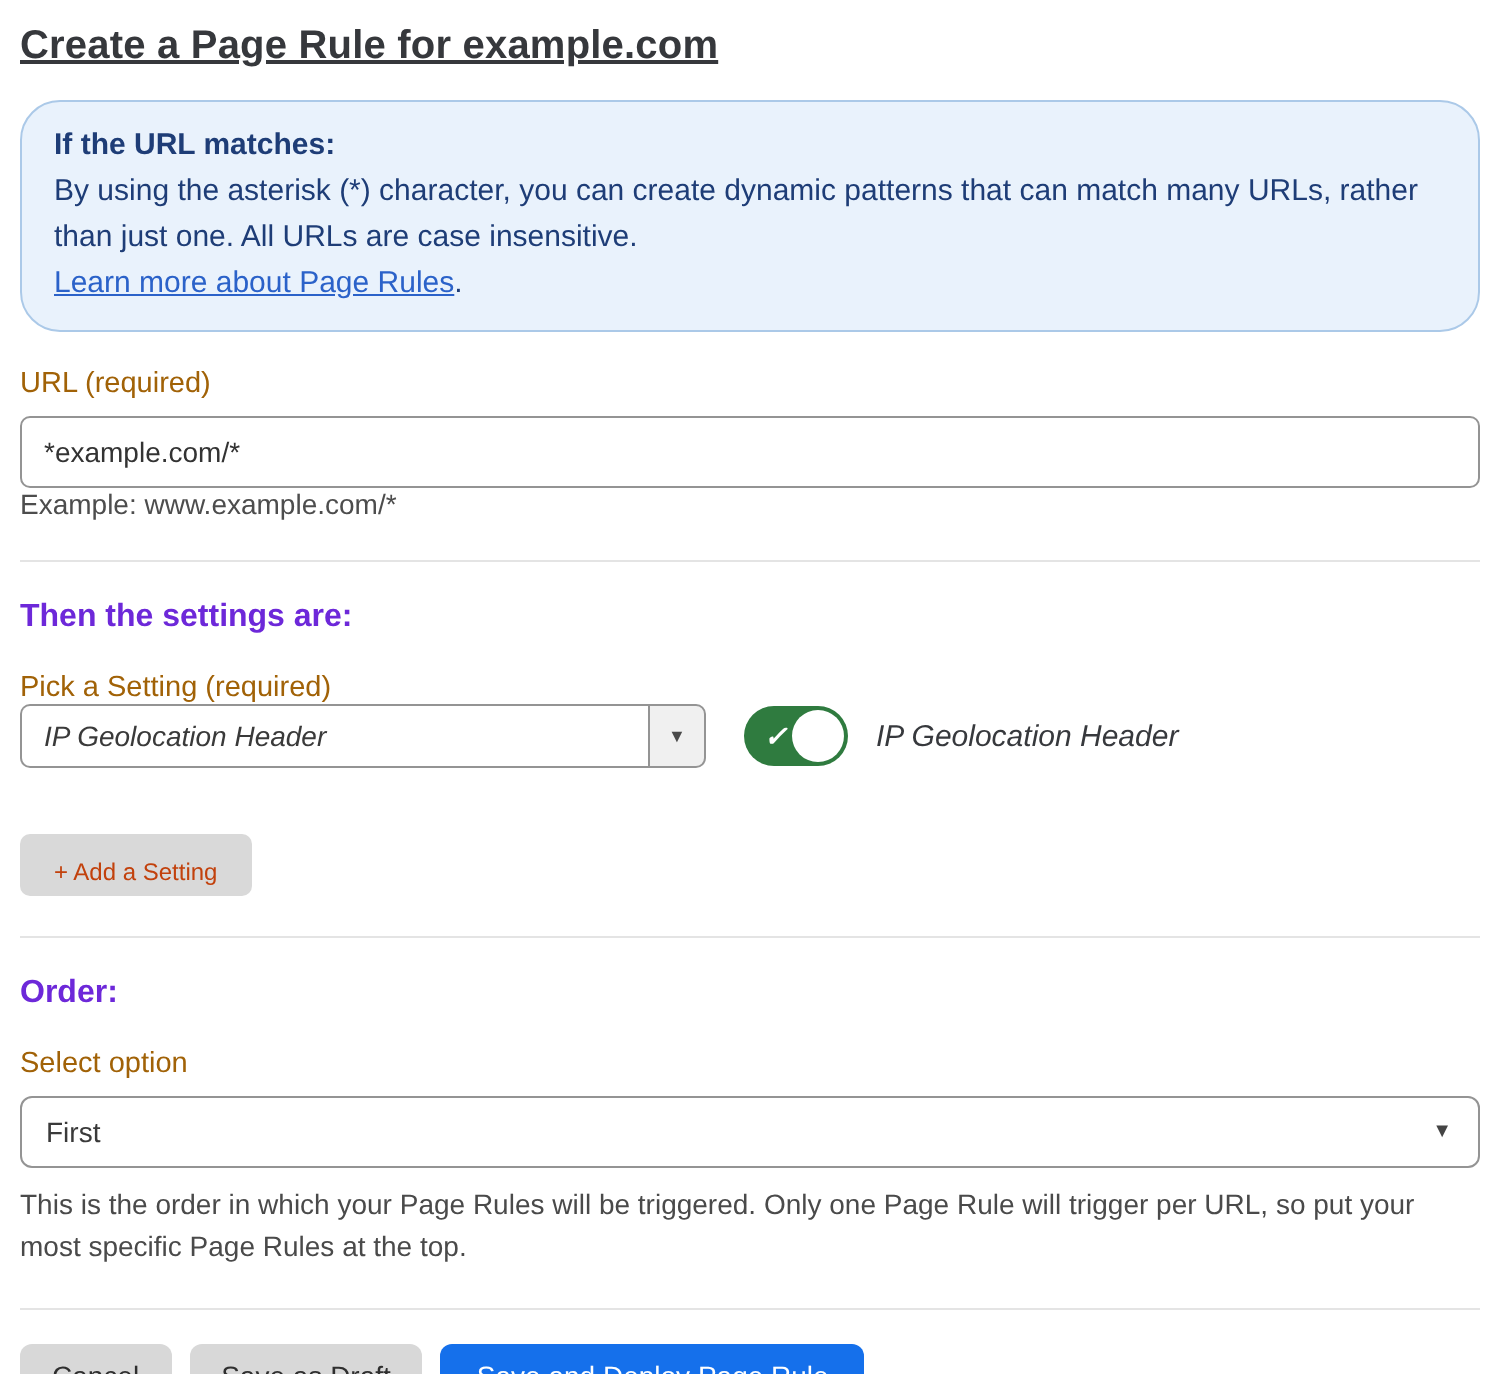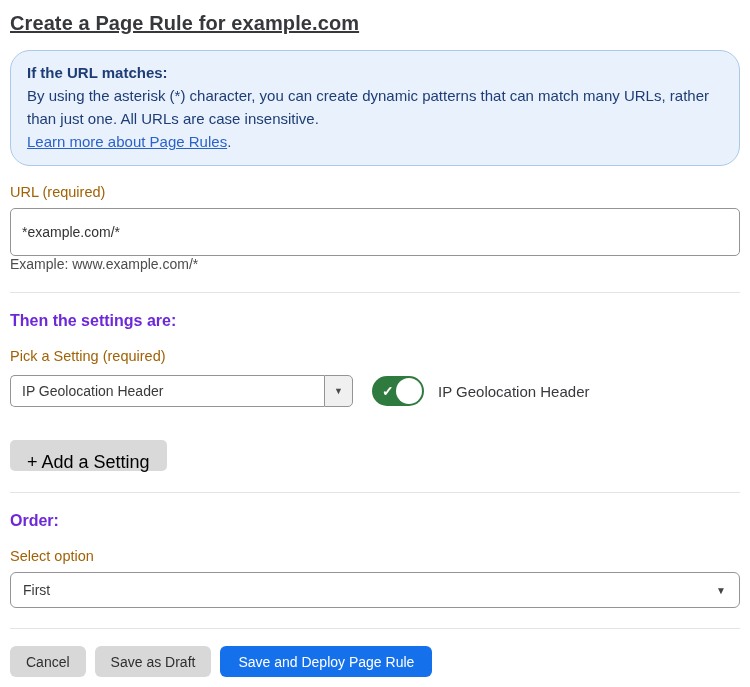--- a/index.html
+++ b/index.html
@@ -40,21 +40,21 @@
 
   .field-label {
     margin-top: 18px;
     font-size: 14.5px;
     color: #a16207;
   }
 
   .url-input {
     margin-top: 8px;
     width: 100%;
-    height: 48px;
+    height: 36px;
     border: 1px solid #949494;
     border-radius: 5px;
     padding: 0 11px;
     font-size: 14px;
     color: #333333;
     font-family: "Liberation Sans", sans-serif;
     background: #ffffff;
     outline: none;
   }
   .hint-text {
@@ -70,23 +70,24 @@
   }
 
   .section-heading {
     margin-top: 19px;
     font-size: 16px;
     font-weight: bold;
     color: #6d28d9;
   }
 
   .setting-row {
-    margin-top: 11px;
-    display: flex;
-    align-items: center;
+    margin-top: 0;
+    display: flex;
+    align-items: center;
+    font-style: italic;
   }
   .setting-select {
     display: flex;
     width: 343px;
     height: 32px;
     cursor: pointer;
   }
   .setting-select .select-text {
     flex: 1;
     background: #ffffff;
@@ -147,22 +148,22 @@
   }
 
   .add-setting-btn {
     margin-top: 33px;
     display: inline-block;
     background: #d9d9d9;
     border: none;
     border-radius: 5px;
     height: 31px;
     padding: 12px 17px;
-    font-size: 18px;
-    color: #000000;
+    font-size: 12px;
+    color: #c2410c;
     font-family: "Liberation Sans", sans-serif;
     cursor: pointer;
   }
 
   .order-select {
     position: relative;
     margin-top: 8px;
     width: 100%;
     height: 36px;
     border: 1px solid #949494;
@@ -262,20 +263,21 @@
 
   <h2 class="section-heading">Order:</h2>
 
   <div class="field-label">Select option</div>
 
   <div class="order-select">
     <span>First</span>
     <span class="order-caret">▼</span>
   </div>
 
+  <div class="help-text">This is the order in which your Page Rules will be triggered. Only one Page Rule will trigger per URL, so put your most specific Page Rules at the top.</div>
 
   <hr class="divider">
 
   <div class="footer">
     <button class="btn btn-secondary">Cancel</button>
     <button class="btn btn-secondary">Save as Draft</button>
     <button class="btn btn-primary">Save and Deploy Page Rule</button>
   </div>
 
 </div>

